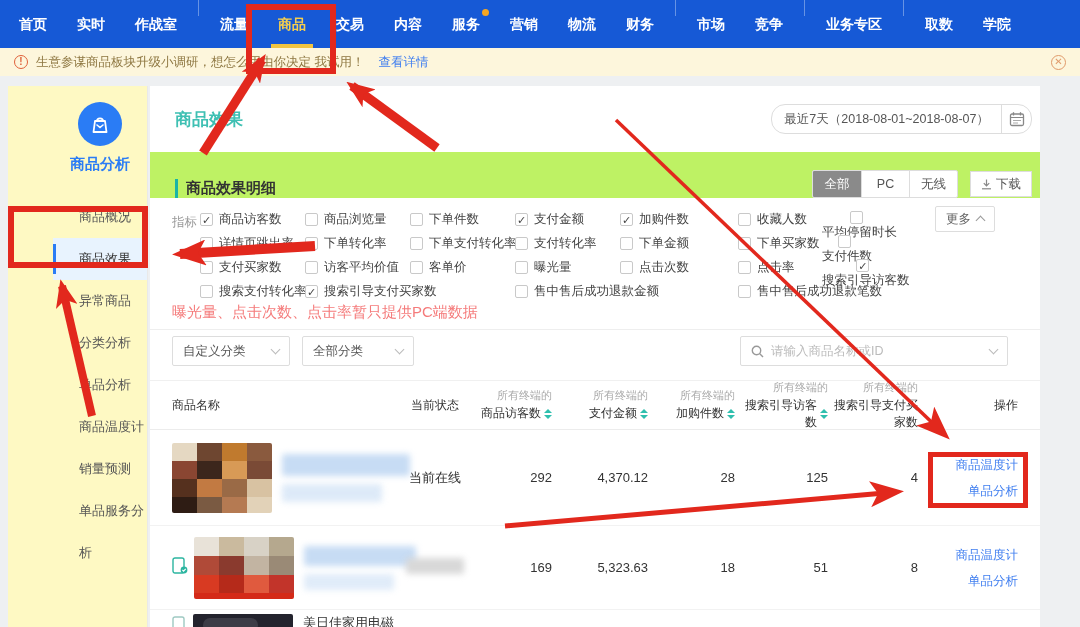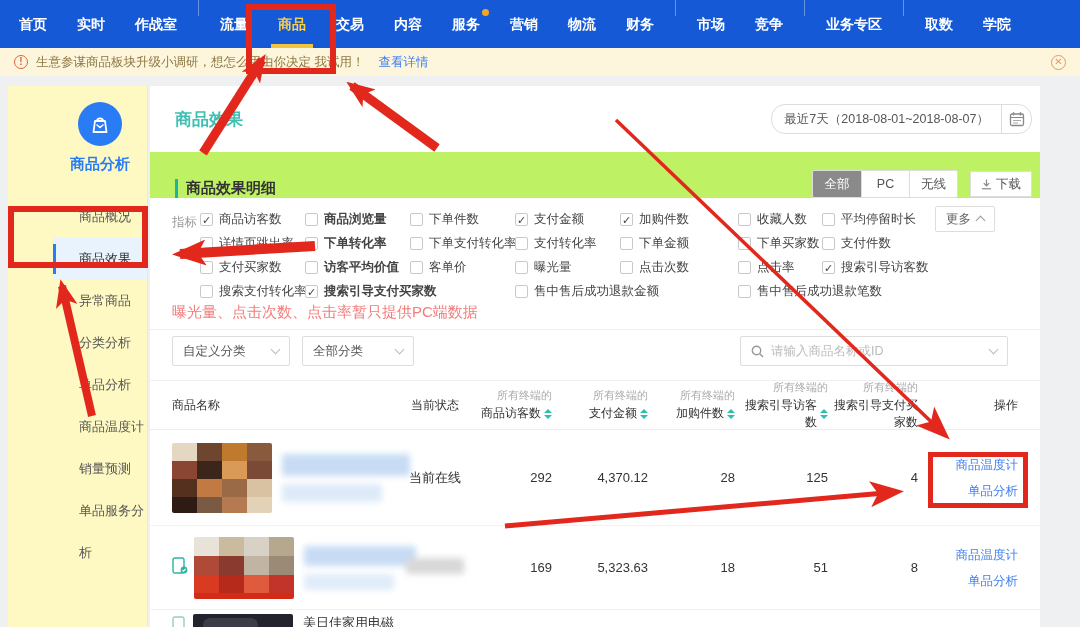--- a/index.html
+++ b/index.html
@@ -96,22 +96,22 @@
   .metrics-label { position:absolute; left:22px; top:16px; font-size:12.5px; color:#999; }
   .metric {
     position:absolute; display:flex; align-items:center; white-space:nowrap;
     font-size:12.5px; color:#444; cursor:pointer;
   }
   .cb {
     width:13px; height:13px; border:1px solid #c9c9c9; border-radius:2px; background:#fff;
     margin-right:6px; flex:none; font-size:11px; line-height:12px; text-align:center; color:#444;
   }
   .cb.checked::after { content:"\2713"; font-weight:bold; }
-  .c1{left:50px;}  .c2{left:155px;font-weight:bold;} .c3{left:260px;} .c4{left:365px;}
-  .c5{left:470px;} .c6{left:588px;} .c7{left:672px;}
+  .c1{left:50px;}  .c2{left:155px;} .c3{left:260px;} .c4{left:365px;}
+  .c5{left:470px;} .c6{left:588px;} .c7{left:672px;flex-direction:column;}
   .r1{top:13px;} .r2{top:37px;} .r3{top:61px;} .r4{top:85px;}
   .more-btn {
     position:absolute; right:45px; top:8px; height:26px; padding:0 10px;
     border:1px solid #ddd; border-radius:2px; font-size:12.5px; color:#666;
     display:flex; align-items:center; cursor:pointer; background:#fff;
   }
   .chev-up { width:7px; height:7px; border-left:1.5px solid #999; border-top:1.5px solid #999; transform:rotate(45deg); margin-left:6px; margin-top:3px; }
   .metrics-note { position:absolute; left:22px; top:105px; font-size:15px; color:#f57b7b; }
   .panel-divider { position:absolute; left:0; top:131px; width:100%; height:1px; background:#eee; }
 

